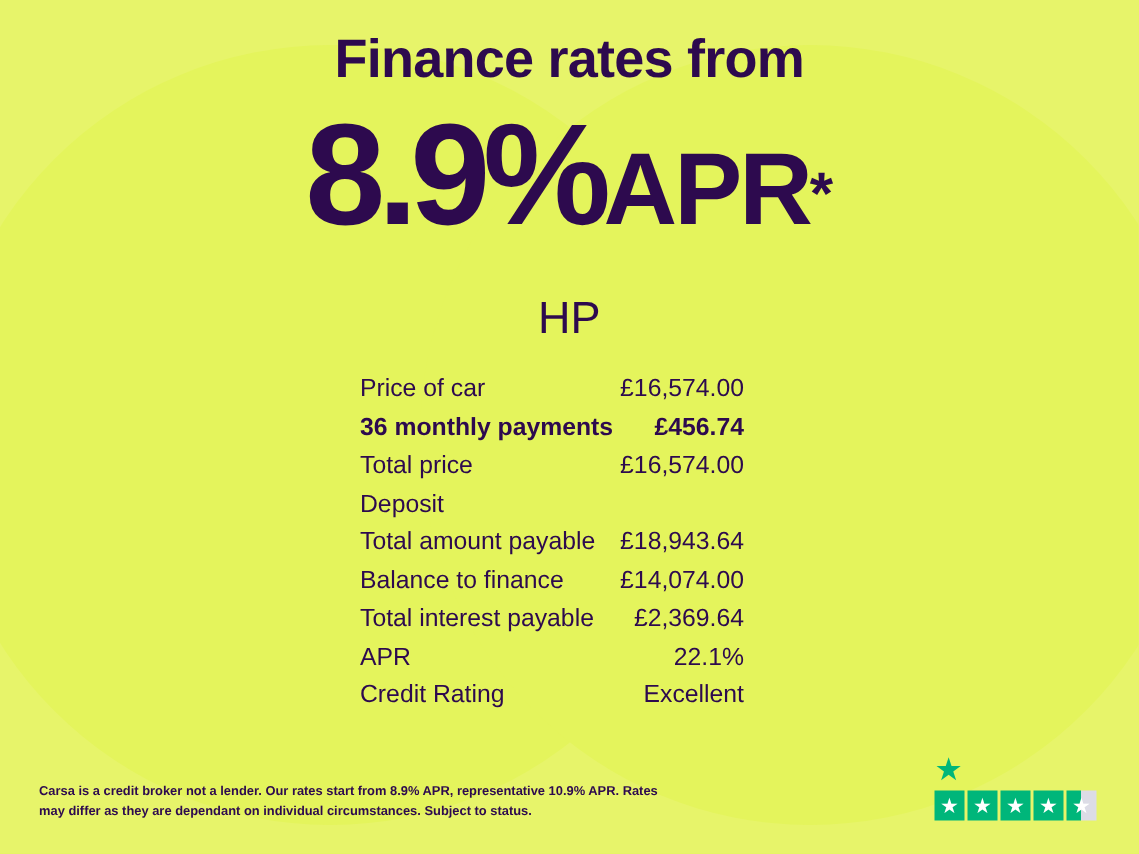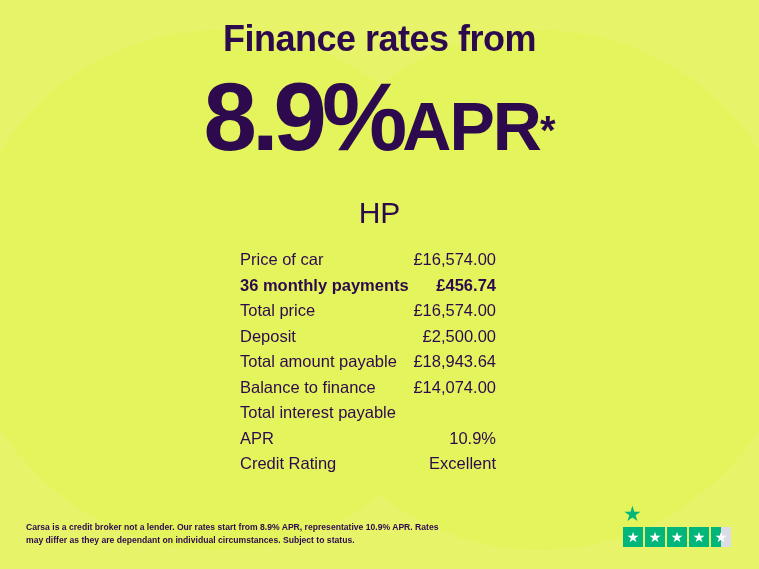--- a/index.html
+++ b/index.html
@@ -188,36 +188,36 @@
       <div class="row bold">
         <span class="label">36 monthly payments</span>
         <span class="value">£456.74</span>
       </div>
       <div class="row">
         <span class="label">Total price</span>
         <span class="value">£16,574.00</span>
       </div>
       <div class="row">
         <span class="label">Deposit</span>
-        <span class="value">£2,500.00</span>
       </div>
       <div class="row">
         <span class="label">Total amount payable</span>
         <span class="value">£18,943.64</span>
       </div>
       <div class="row">
         <span class="label">Balance to finance</span>
         <span class="value">£14,074.00</span>
       </div>
       <div class="row">
         <span class="label">Total interest payable</span>
+        <span class="value">£2,369.64</span>
       </div>
       <div class="row">
         <span class="label">APR</span>
-        <span class="value">10.9%</span>
+        <span class="value">22.1%</span>
       </div>
       <div class="row">
         <span class="label">Credit Rating</span>
         <span class="value">Excellent</span>
       </div>
     </div>
 
     <div class="disclaimer">Carsa is a credit broker not a lender. Our rates start from 8.9% APR, representative 10.9% APR. Rates may differ as they are dependant on individual circumstances. Subject to status.</div>
 
     <div class="trustpilot">

